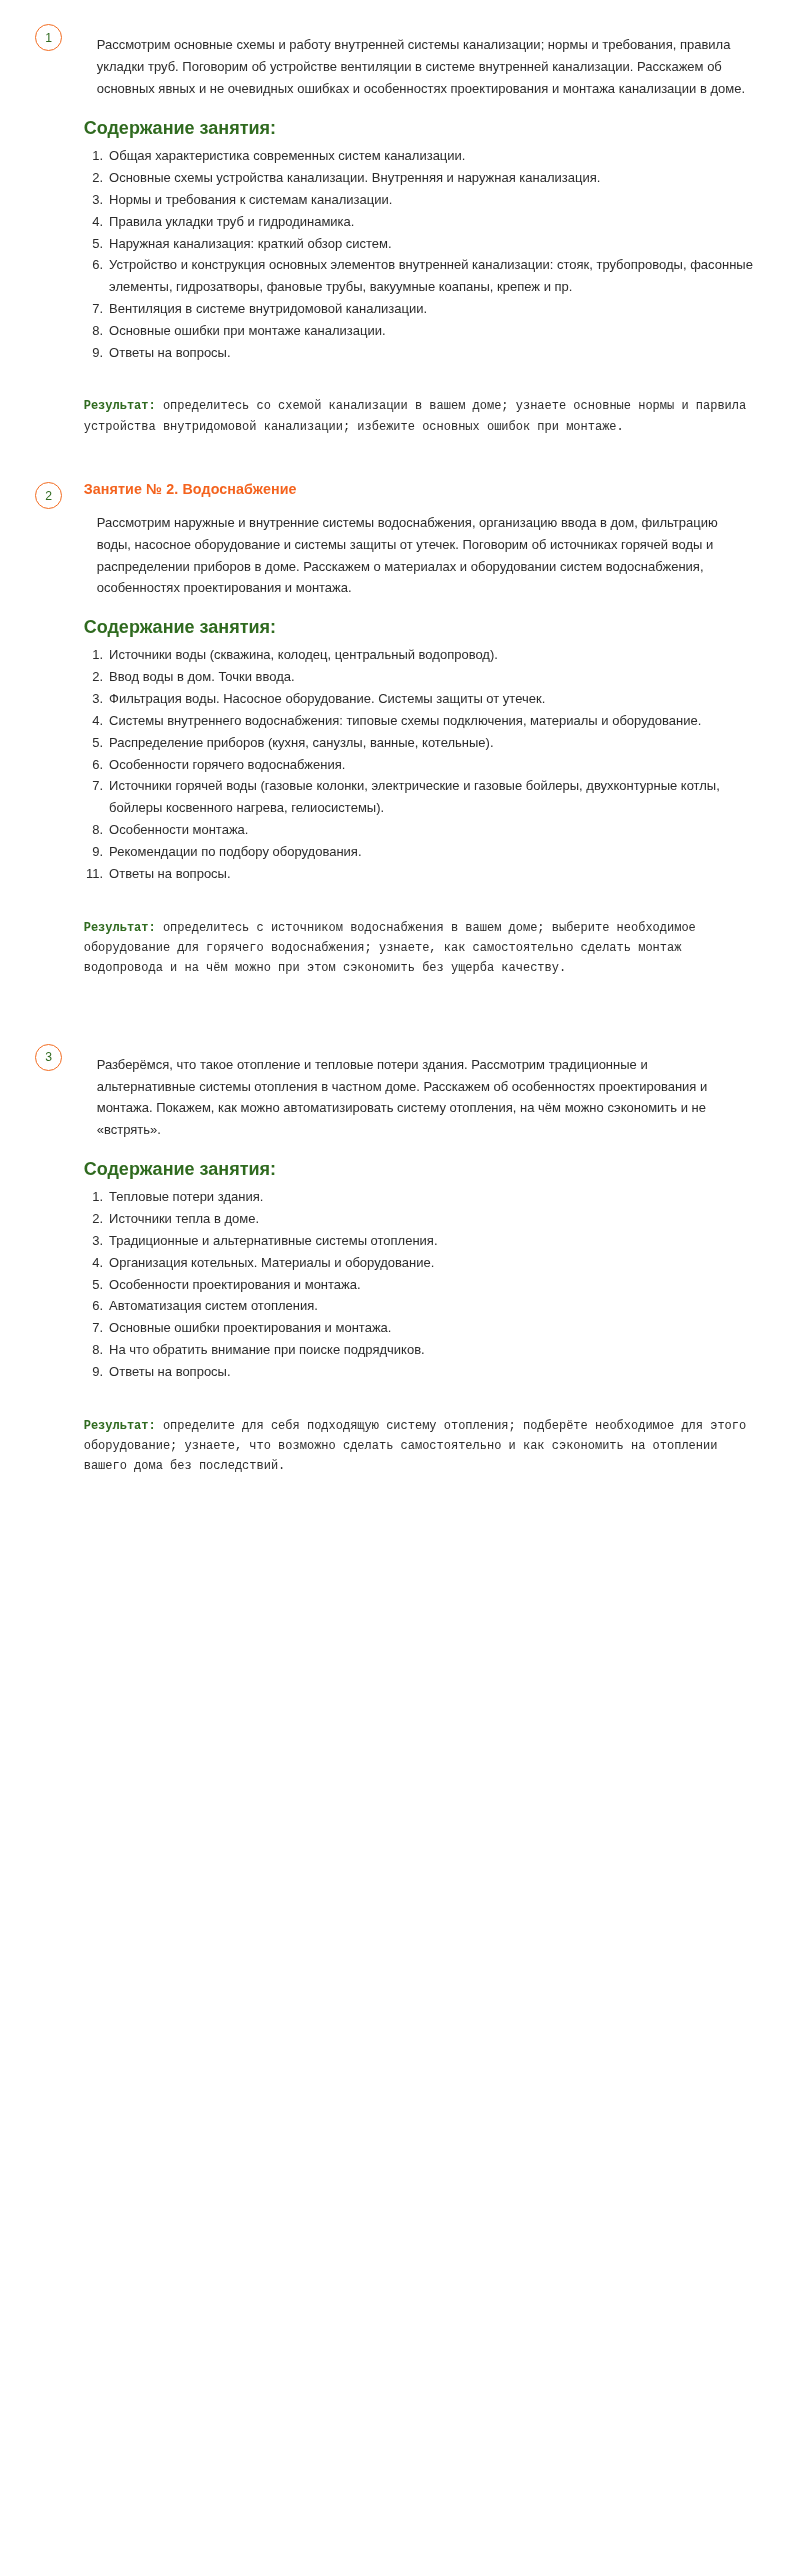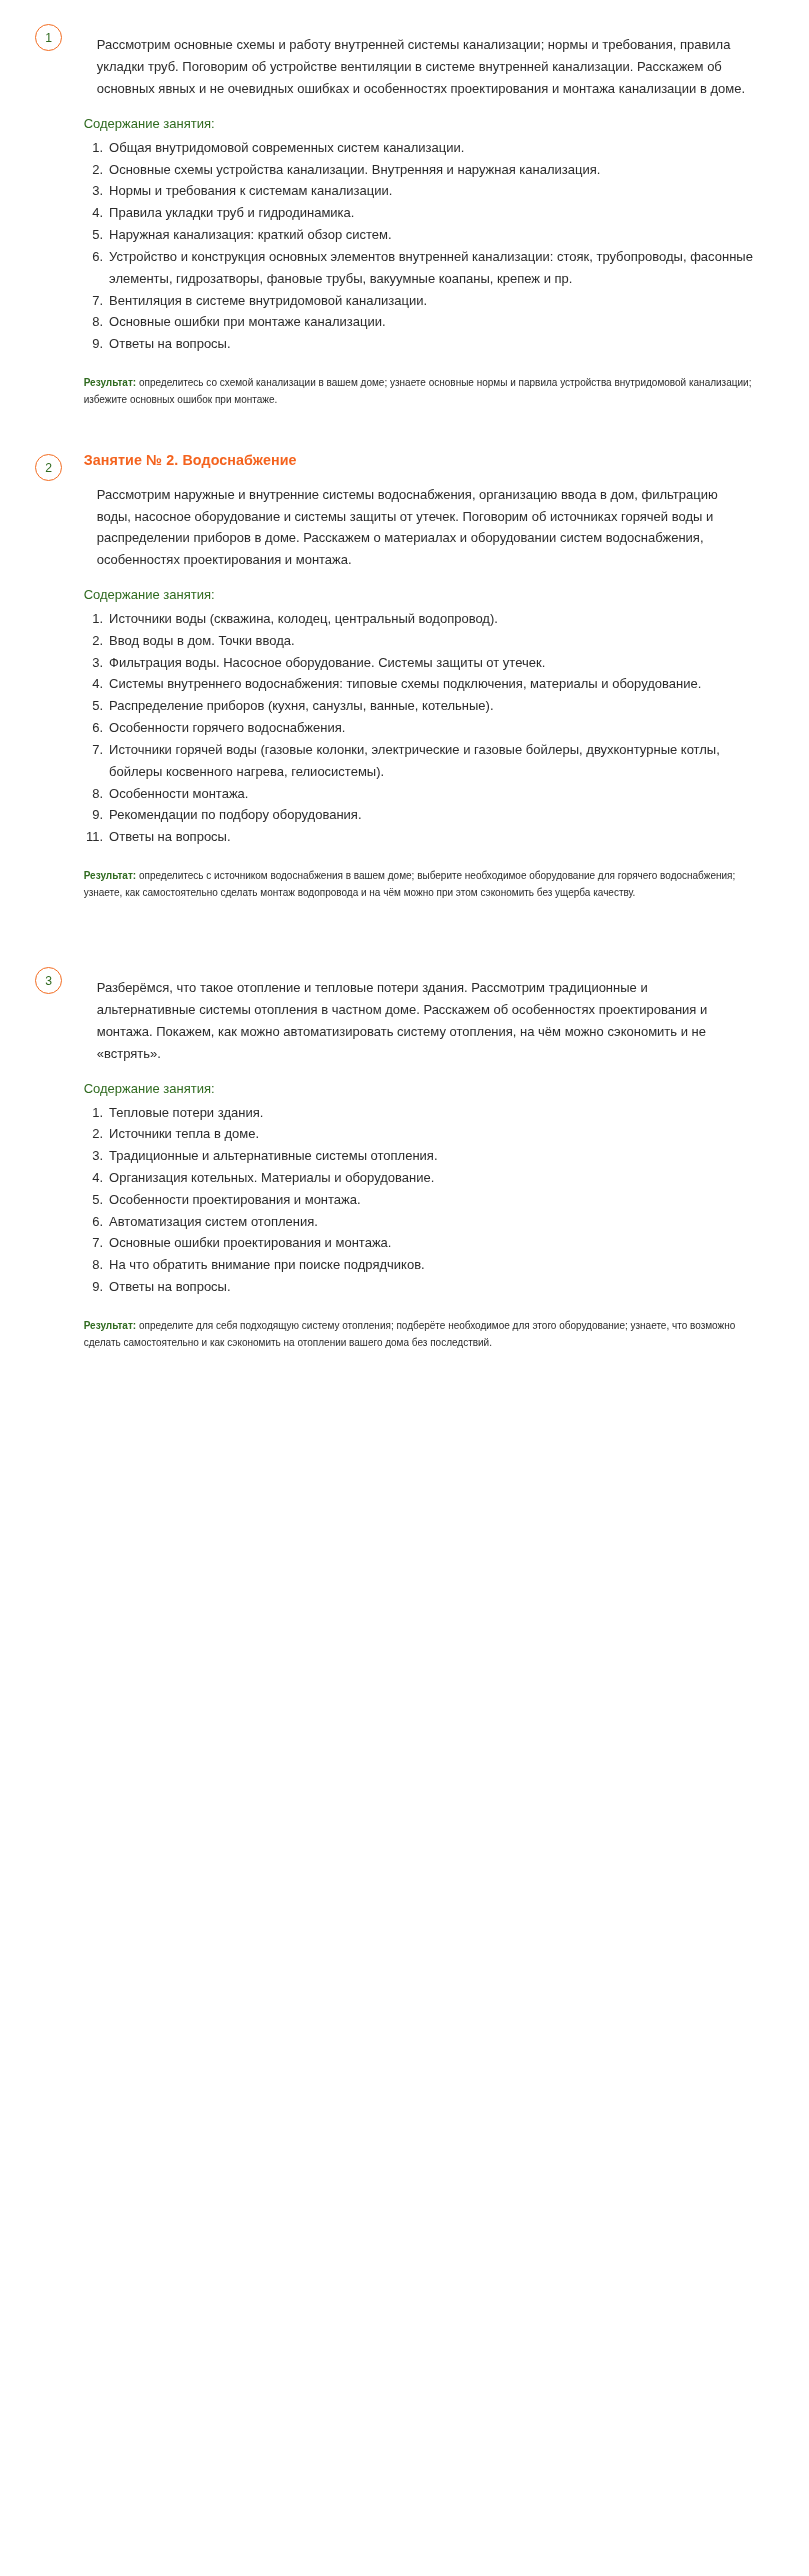--- a/index.html
+++ b/index.html
@@ -61,22 +61,22 @@
     letter-spacing: 0.1px;
   }
   p.intro {
     margin: 13px;
     font-size: 13px;
     line-height: 1.68;
     color: #2b2b2b;
   }
   .section-label {
     margin: 8px 0 2px 0;
-    font-size: 13px;
-    font-weight: normal;
+    font-size: 18px;
+    font-weight: bold;
     color: #2f6a1f;
     line-height: 1.68;
   }
   ol.content-list {
     margin: 0;
     padding: 0;
     list-style: none;
   }
   ol.content-list li {
     display: flex;
@@ -88,24 +88,25 @@
     flex: 0 0 25.4px;
     text-align: right;
     padding-right: 5.9px;
     box-sizing: border-box;
   }
   ol.content-list li .txt {
     flex: 1 1 auto;
     min-width: 0;
   }
   p.result {
-    margin: 20px 0 0 0;
-    font-size: 10px;
-    line-height: 1.68;
-    color: #2b2b2b;
+    margin: 33px 0 0 0;
+    font-size: 12px;
+    line-height: 1.68;
+    color: #2b2b2b;
+    font-family: Liberation Mono, monospace;
   }
   p.result .result-label {
     font-weight: bold;
     color: #2f6a1f;
   }
   .lesson-1 { padding-bottom: 35px; }
   .lesson-2 { padding-bottom: 55px; }
   .lesson-3 { padding-bottom: 0px; }
 </style>
 </head>
@@ -116,21 +117,21 @@
   <section class="lesson lesson-1">
     <div class="badge-col">
       <div class="badge">1</div>
     </div>
     <div class="body-col">
       <p class="intro">Рассмотрим основные схемы и работу внутренней системы канализации; нормы и требования, правила укладки труб. Поговорим об устройстве вентиляции в системе внутренней канализации. Расскажем об основных явных и не очевидных ошибках и особенностях проектирования и монтажа канализации в доме.</p>
       <div class="section-label">Содержание занятия:</div>
       <ol class="content-list">
         <li>
             <span class="num">1.</span>
-            <span class="txt">Общая внутридомовой современных систем канализации.</span>
+            <span class="txt">Общая характеристика современных систем канализации.</span>
           </li>
         <li>
             <span class="num">2.</span>
             <span class="txt">Основные схемы устройства канализации. Внутренняя и наружная канализация.</span>
           </li>
         <li>
             <span class="num">3.</span>
             <span class="txt">Нормы и требования к системам канализации.</span>
           </li>
         <li>

